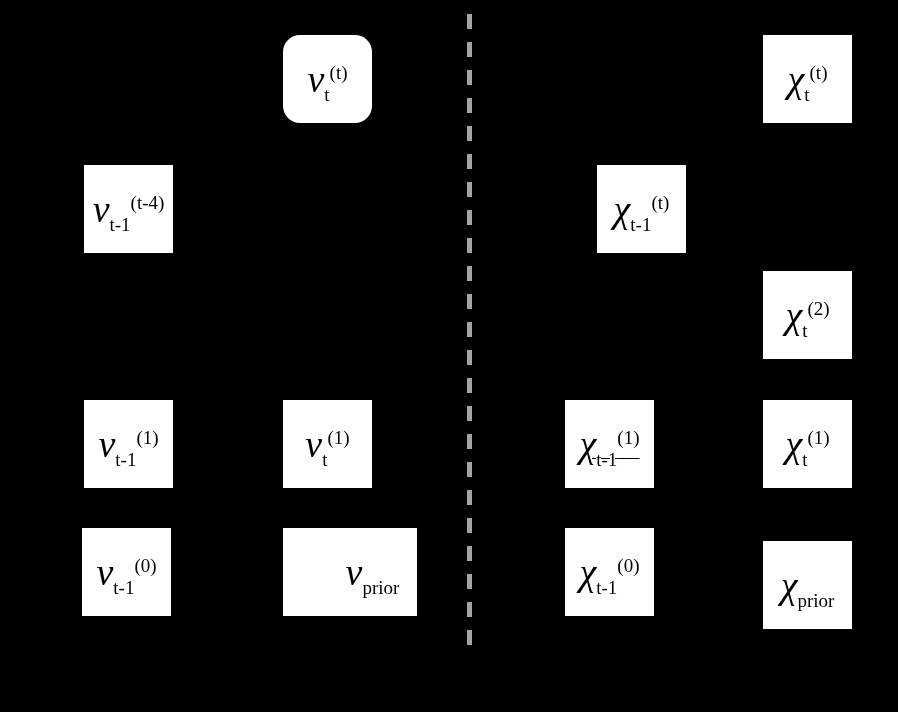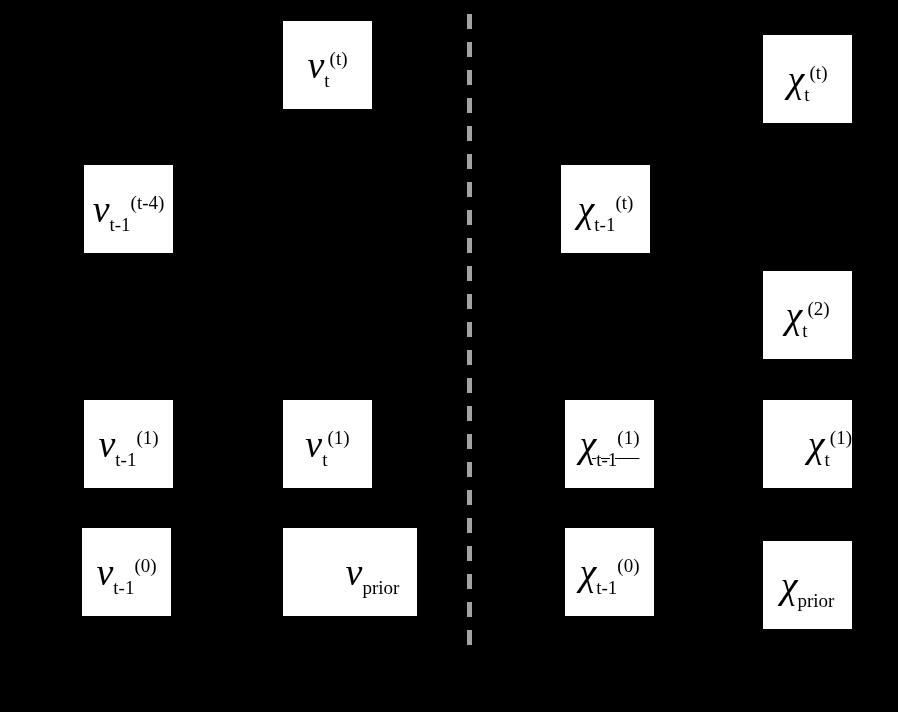--- a/index.html
+++ b/index.html
@@ -56,21 +56,21 @@
     );
   }
 </style>
 </head>
 <body>
 
 <div class="canvas">
 
   <div class="divider"></div>
 
-  <div class="box" style="left:283px; top:21px;">
+  <div class="box" style="left:283px; top:35px;border-radius:17px;">
     <span class="expr"><span class="sym">ν</span><sub>t</sub><sup>(t)</sup></span>
   </div>
 
   <div class="box" style="left:84px; top:165px;">
     <span class="expr"><span class="sym">ν</span><sub>t-1</sub><sup>(t-4)</sup></span>
   </div>
 
 
   <div class="box" style="left:84px; top:400px;">
     <span class="expr"><span class="sym">ν</span><sub>t-1</sub><sup>(1)</sup></span>
@@ -85,33 +85,33 @@
   </div>
 
   <div class="box" style="left:283px; top:528px;padding-left:45px;">
     <span class="expr"><span class="sym">ν</span><sub class="sub-sans">prior</sub></span>
   </div>
 
   <div class="box" style="left:763px; top:35px;">
     <span class="expr"><span class="sym">χ</span><sub>t</sub><sup>(t)</sup></span>
   </div>
 
-  <div class="box" style="left:561px; top:165px;">
+  <div class="box" style="left:597px; top:165px;">
     <span class="expr"><span class="sym">χ</span><sub>t-1</sub><sup>(t)</sup></span>
   </div>
 
   <div class="box" style="left:763px; top:271px;">
     <span class="expr"><span class="sym">χ</span><sub>t</sub><sup>(2)</sup></span>
   </div>
 
   <div class="box" style="left:565px; top:400px;text-decoration:underline;">
     <span class="expr"><span class="sym">χ</span><sub>t-1</sub><sup>(1)</sup></span>
   </div>
 
-  <div class="box" style="left:763px; top:400px;justify-content:flex-end;">
+  <div class="box" style="left:763px; top:400px;">
     <span class="expr"><span class="sym">χ</span><sub>t</sub><sup>(1)</sup></span>
   </div>
 
   <div class="box" style="left:565px; top:528px;">
     <span class="expr"><span class="sym">χ</span><sub>t-1</sub><sup>(0)</sup></span>
   </div>
 
   <div class="box" style="left:763px; top:541px;">
     <span class="expr"><span class="sym">χ</span><sub class="sub-sans">prior</sub></span>
   </div>

